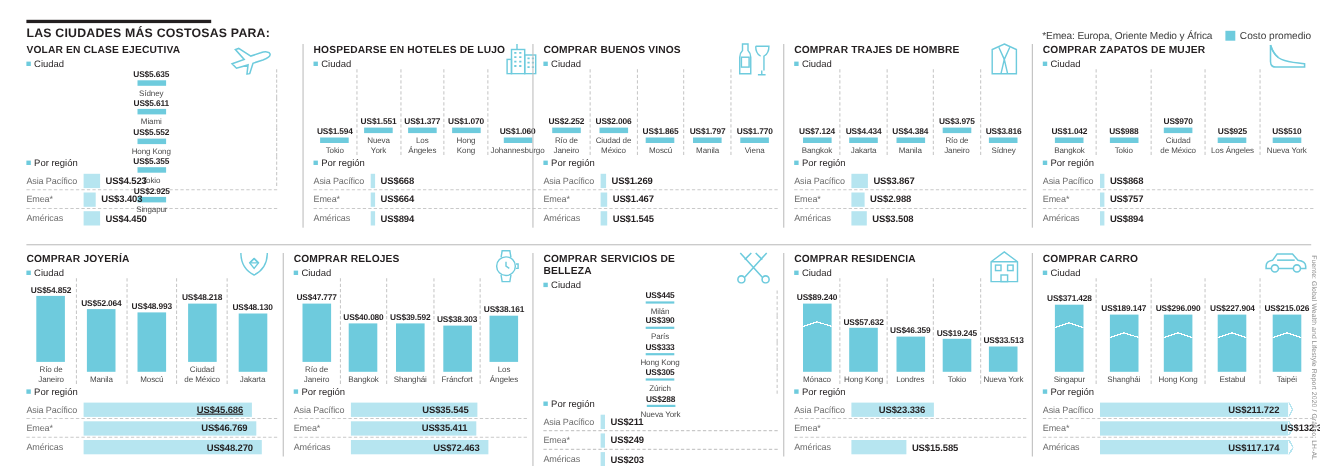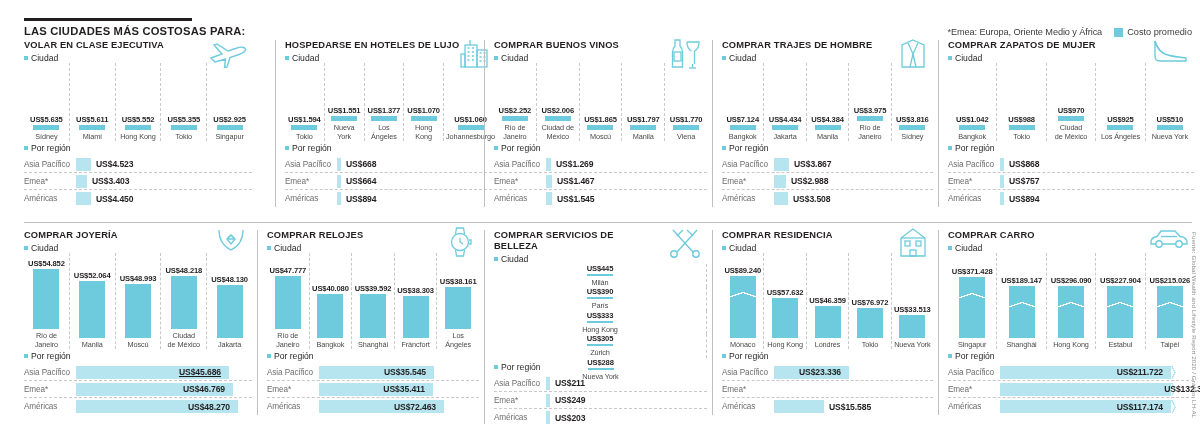--- a/index.html
+++ b/index.html
@@ -238,21 +238,21 @@
         <div class="panel-title">VOLAR EN CLASE EJECUTIVA</div>
         <div class="icon" style="right: 4px; top: -2px;">
           <svg width="40" height="30" viewBox="0 0 40 30" fill="none" stroke="#6ecbdd" stroke-width="1.4">
             <path d="M3 20 L14 16 L6 7 L9 6 L20 13 L29 10 C33 8.5 37 9 37.5 11 C38 13 35 15 31 16.5 L22 19.5 L19 29 L16.5 29.5 L17.5 21 L7 24 Z"></path>
           </svg>
         </div>
         <div class="sub-label">
           <span class="bullet"></span>
           <span>Ciudad</span>
         </div>
-        <div class="cities" style="height: 78px;">
+        <div class="cities" style="height: 78px; flex-direction: column;">
           <div class="city-col">
             <div class="city-val">US$5.635</div>
             <div class="bar-wrap">
               <div class="bar" style="height: 5px;"></div>
             </div>
             <div class="city-name">Sídney</div>
           </div>
           <div class="city-col">
             <div class="city-val">US$5.611</div>
             <div class="bar-wrap">
@@ -895,21 +895,21 @@
             <div class="city-name">Hong Kong</div>
           </div>
           <div class="city-col">
             <div class="city-val">US$46.359</div>
             <div class="bar-wrap">
               <div class="bar" style="height: 32px;"></div>
             </div>
             <div class="city-name">Londres</div>
           </div>
           <div class="city-col">
-            <div class="city-val">US$76.972</div>
+            <div class="city-val">US$19.245</div>
             <div class="bar-wrap">
               <div class="bar" style="height: 30px;"></div>
             </div>
             <div class="city-name">Tokio</div>
           </div>
           <div class="city-col">
             <div class="city-val">US$33.513</div>
             <div class="bar-wrap">
               <div class="bar" style="height: 23px;"></div>
             </div>

